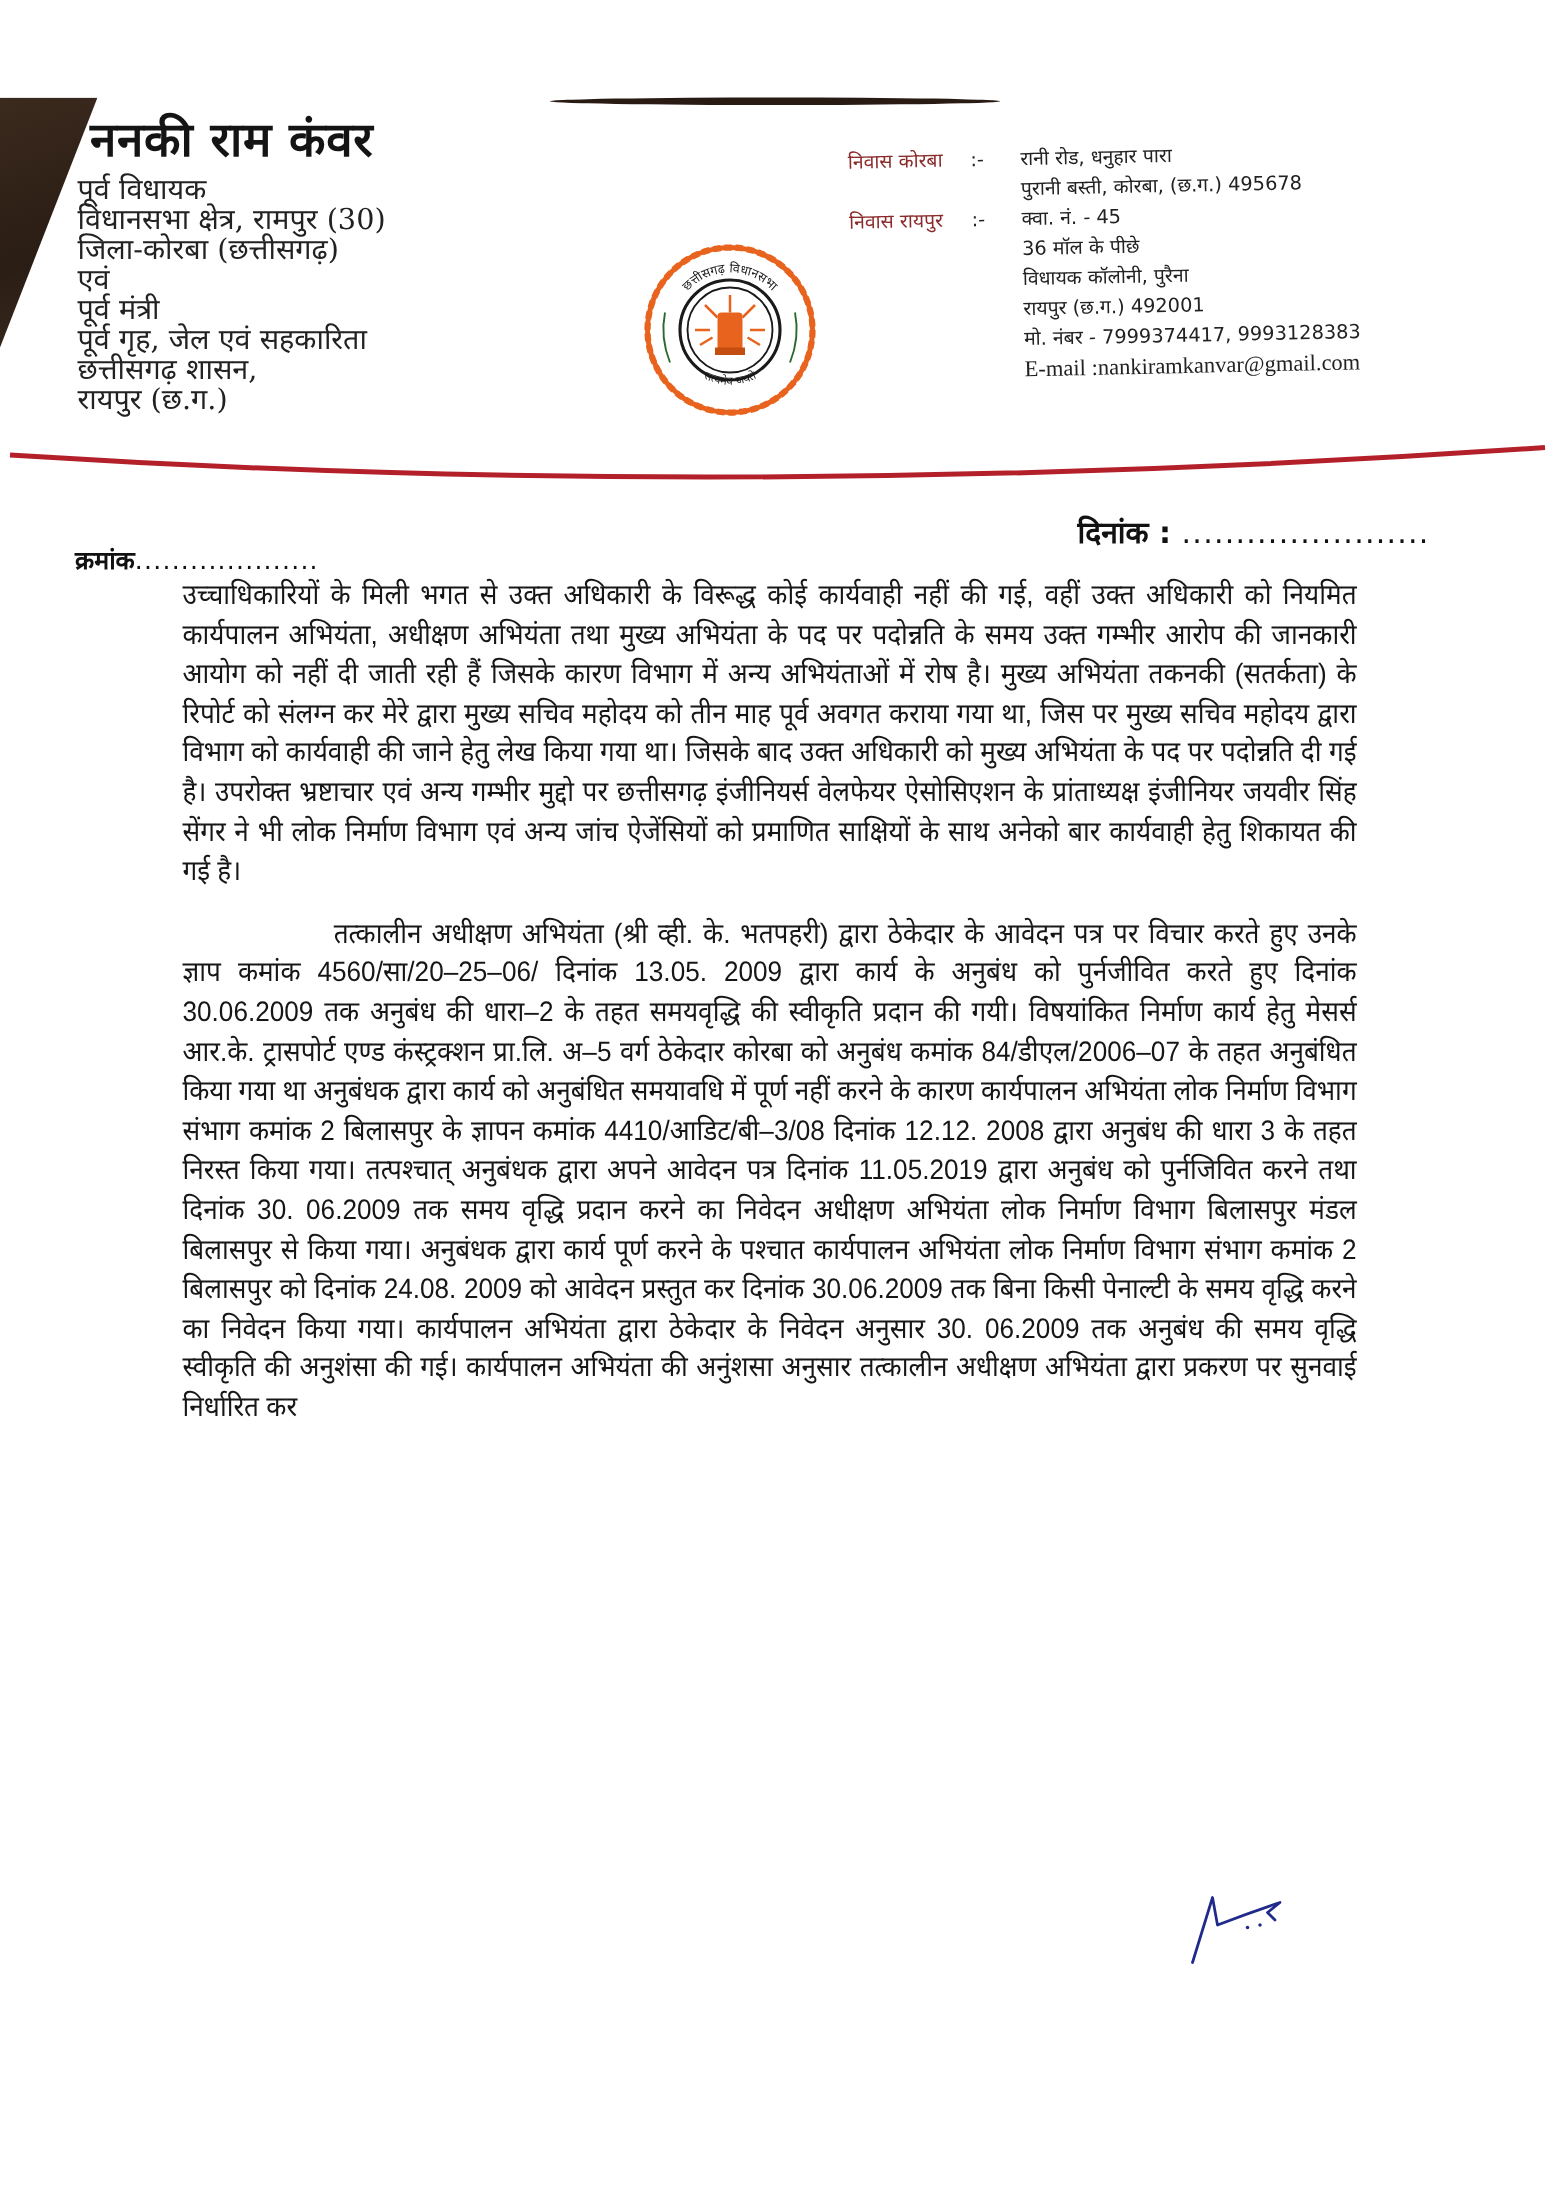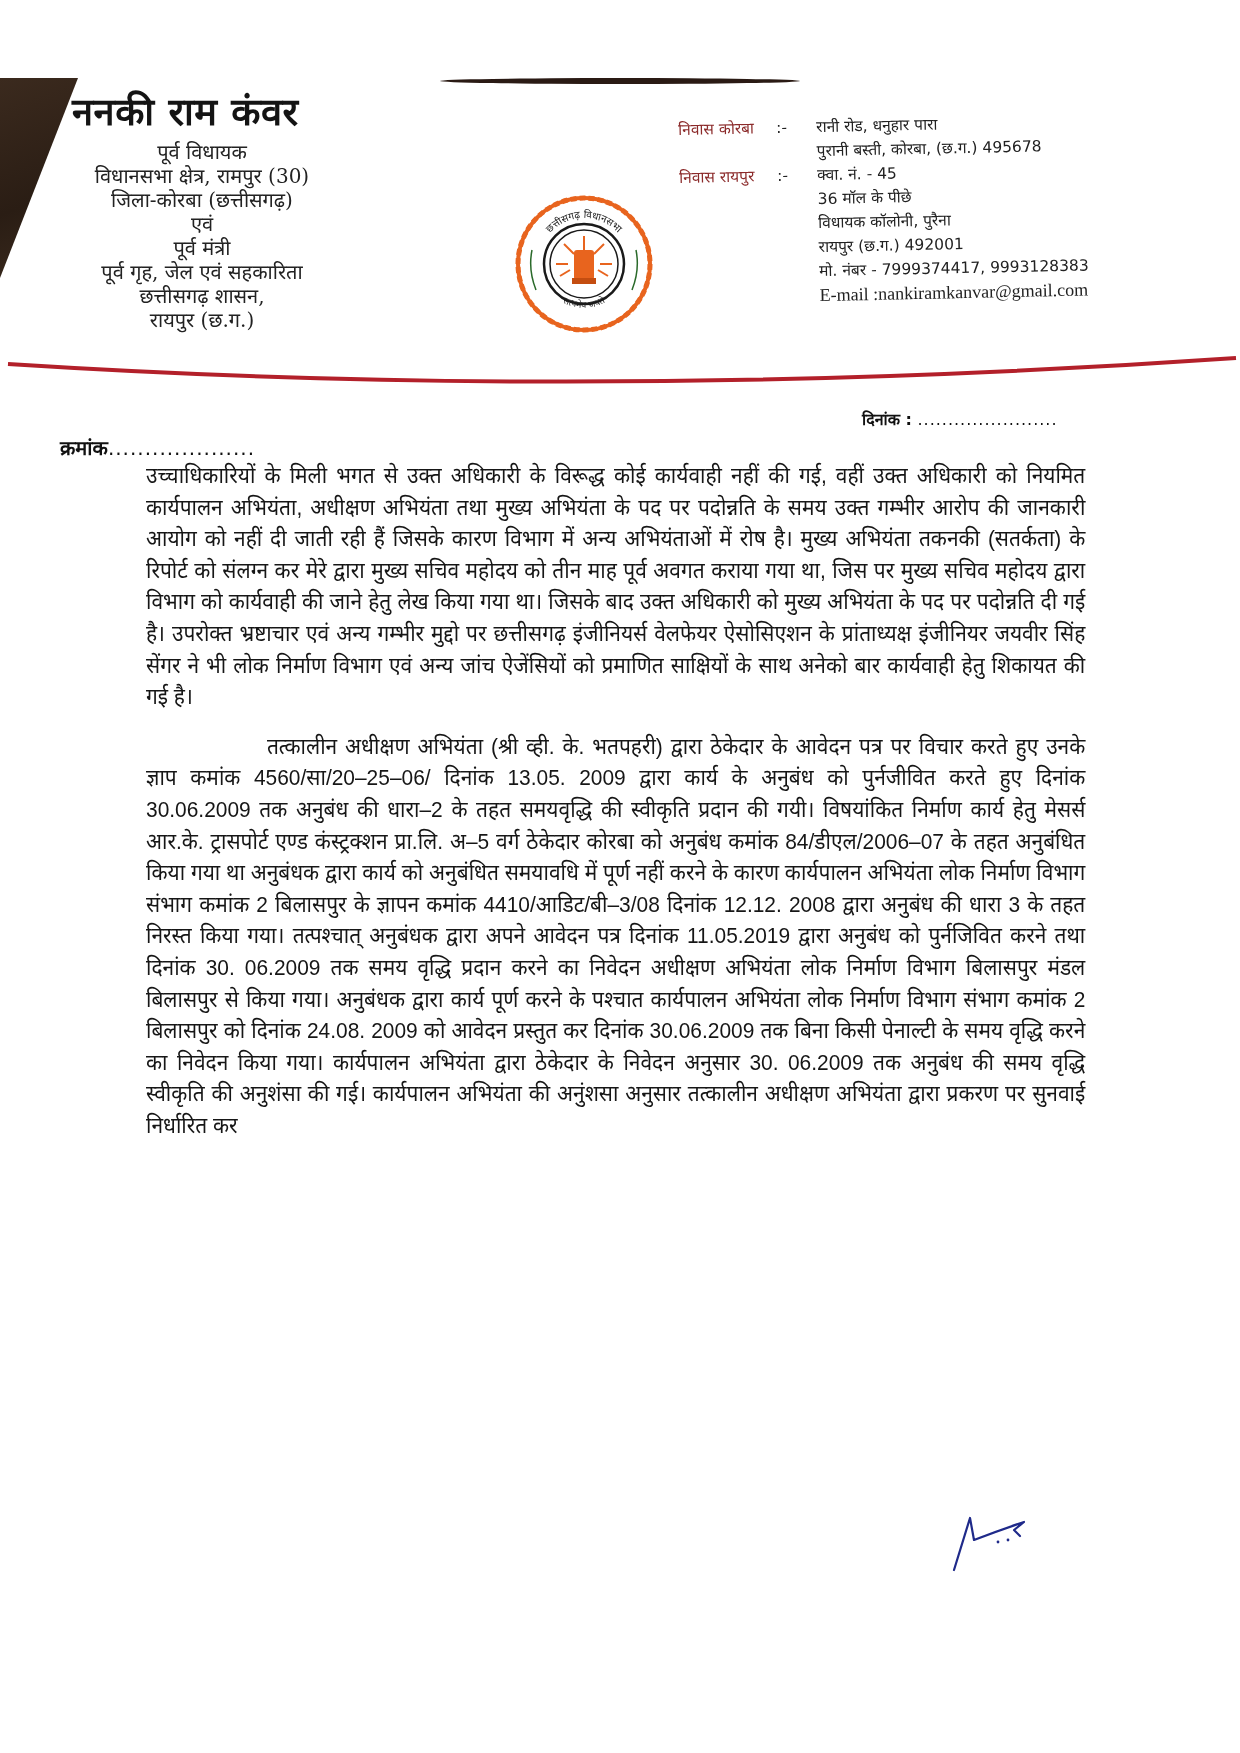--- a/index.html
+++ b/index.html
@@ -14,42 +14,42 @@
   }
   .top-rule {
     position: absolute; left: 440px; top: 78px; width: 360px; height: 6px;
     background: #2a1a14; border-radius: 50%;
   }
   .name {
     position: absolute; left: 72px; top: 84px; font-size: 38px; font-weight: bold; color: #141414;
     letter-spacing: 0.5px;
   }
   .left-block {
-    position: absolute; left: 62px; top: 140px; width: 280px; text-align: center;
-    font-family: "DejaVu Serif", serif; font-size: 20px; line-height: 24px; color: #222;
+    position: absolute; left: 62px; top: 140px; width: 280px; text-align: left;
+    font-family: "DejaVu Serif", serif; font-size: 23px; line-height: 24px; color: #222;
   }
   .left-block div { white-space: nowrap; }
   .seal {
     position: absolute; left: 510px; top: 190px; width: 148px; height: 148px;
   }
   .addr {
     position: absolute; left: 678px; top: 118px; font-size: 15.5px; line-height: 24px; color: #222;
     transform: rotate(-1.2deg); transform-origin: left top;
   }
   .addr .row { display: flex; }
   .addr .lbl { width: 98px; color: #8b2a2a; white-space: nowrap; }
   .addr .colon { width: 40px; }
   .addr .val { white-space: nowrap; }
   .addr .email { font-family: "Liberation Serif", serif; font-size: 18px; }
   .red-wave { position: absolute; left: 0; top: 340px; width: 1240px; height: 60px; }
   .kramank {
     position: absolute; left: 60px; top: 402px; font-size: 20px; font-weight: bold; color: #111; margin-top: 32px;
   }
   .dinank {
-    position: absolute; left: 862px; top: 408px; font-size: 16px; font-weight: bold; color: #111;
+    position: absolute; left: 862px; top: 408px; font-size: 24px; font-weight: bold; color: #111;
   }
   .dots { font-weight: normal; letter-spacing: 1px; }
   .body-text {
     position: absolute; left: 146px; top: 460px; width: 940px;
     font-family: "Liberation Sans", sans-serif; font-size: 22.5px; line-height: 31.6px; color: #161616;
     text-align: justify; transform: scaleX(0.93); transform-origin: left top;
     width: 1010px;
   }
   .body-text p { margin: 0; text-align-last: left; }
   .body-text p.p2 { margin-top: 18px; text-indent: 130px; }

